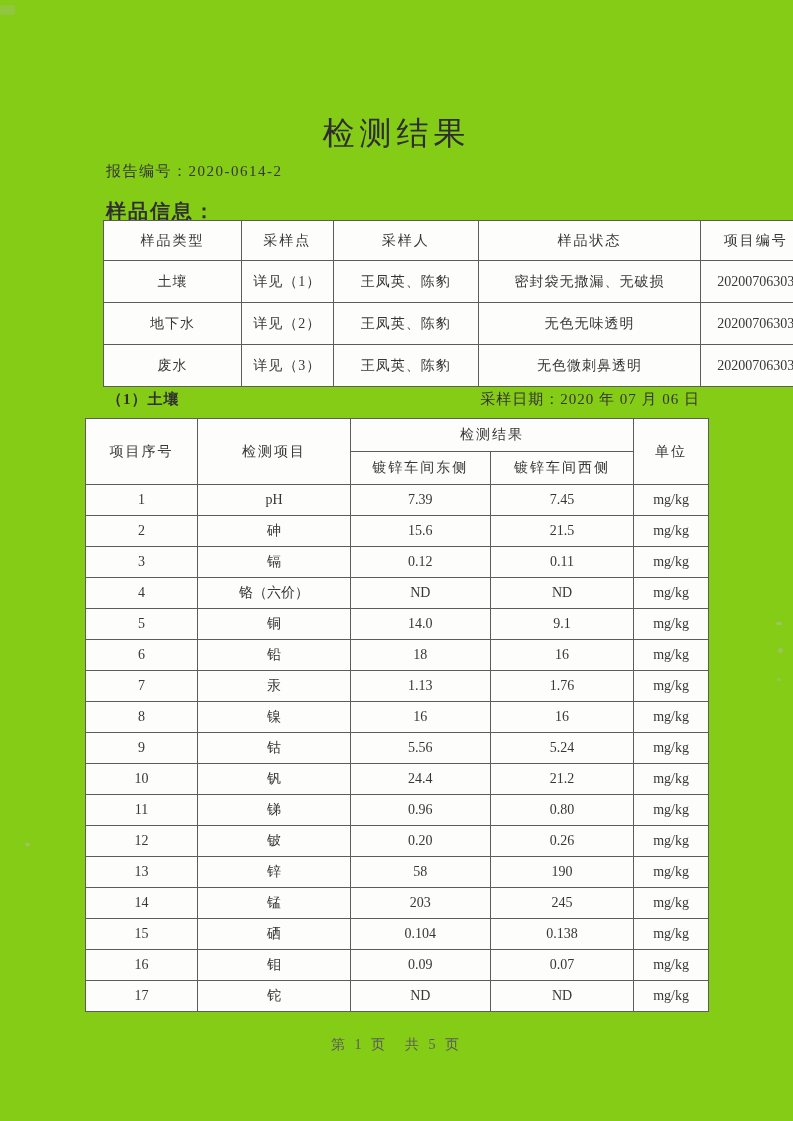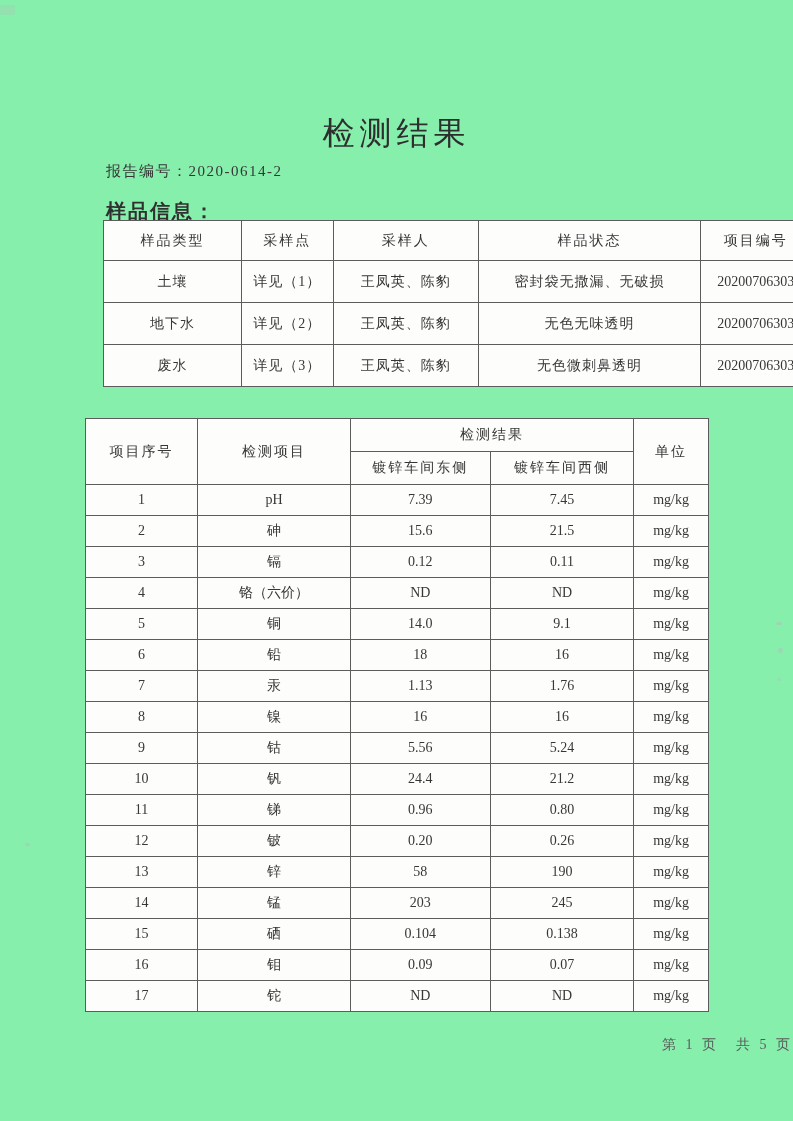--- a/index.html
+++ b/index.html
@@ -5,21 +5,21 @@
   * { margin: 0; padding: 0; box-sizing: border-box; }
   html, body { width: 793px; background: #ffffff; }
   body {
     font-family: "Liberation Serif", "DejaVu Serif", serif;
     color: #333333;
   }
   .page {
     position: relative;
     width: 793px;
     height: 1121px;
-    background: #86efac;
+    background: #84cc16;
     overflow: hidden;
   }
   .doc-title {
     position: absolute;
     top: 112px;
     left: 0;
     width: 100%;
     text-align: center;
     font-size: 32px;
     letter-spacing: 5px;
@@ -87,21 +87,21 @@
     width: 624px;
     border: 1px solid #474747;
   }
   .result-table th { height: 33px; }
   .result-table td { height: 31px; }
   .footer {
     position: absolute;
     top: 1036px;
     left: 0;
     width: 100%;
-    text-align: right;
+    text-align: center;
     font-size: 14px;
     letter-spacing: 3px;
     color: #5a5a5a;
   }
   .scan-artifact {
     position: absolute;
     background: #b9b9b9;
     border-radius: 2px;
     opacity: 0.45;
   }
@@ -163,20 +163,24 @@
         <tr>
           <td>废水</td>
           <td>详见（3）</td>
           <td>王凤英、陈豹</td>
           <td>无色微刺鼻透明</td>
           <td class="num-cell">20200706303</td>
         </tr>
     </tbody>
   </table>
 
+  <div class="section-line">
+    <span class="section-title">（1）土壤</span>
+    <span class="sampling-date">采样日期：2020 年 07 月 06 日</span>
+  </div>
 
   <table class="result-table">
     <colgroup>
       <col style="width:18%">
         <col style="width:24.5%">
         <col style="width:22.5%">
         <col style="width:23%">
         <col style="width:12%">
     </colgroup>
     <thead>

